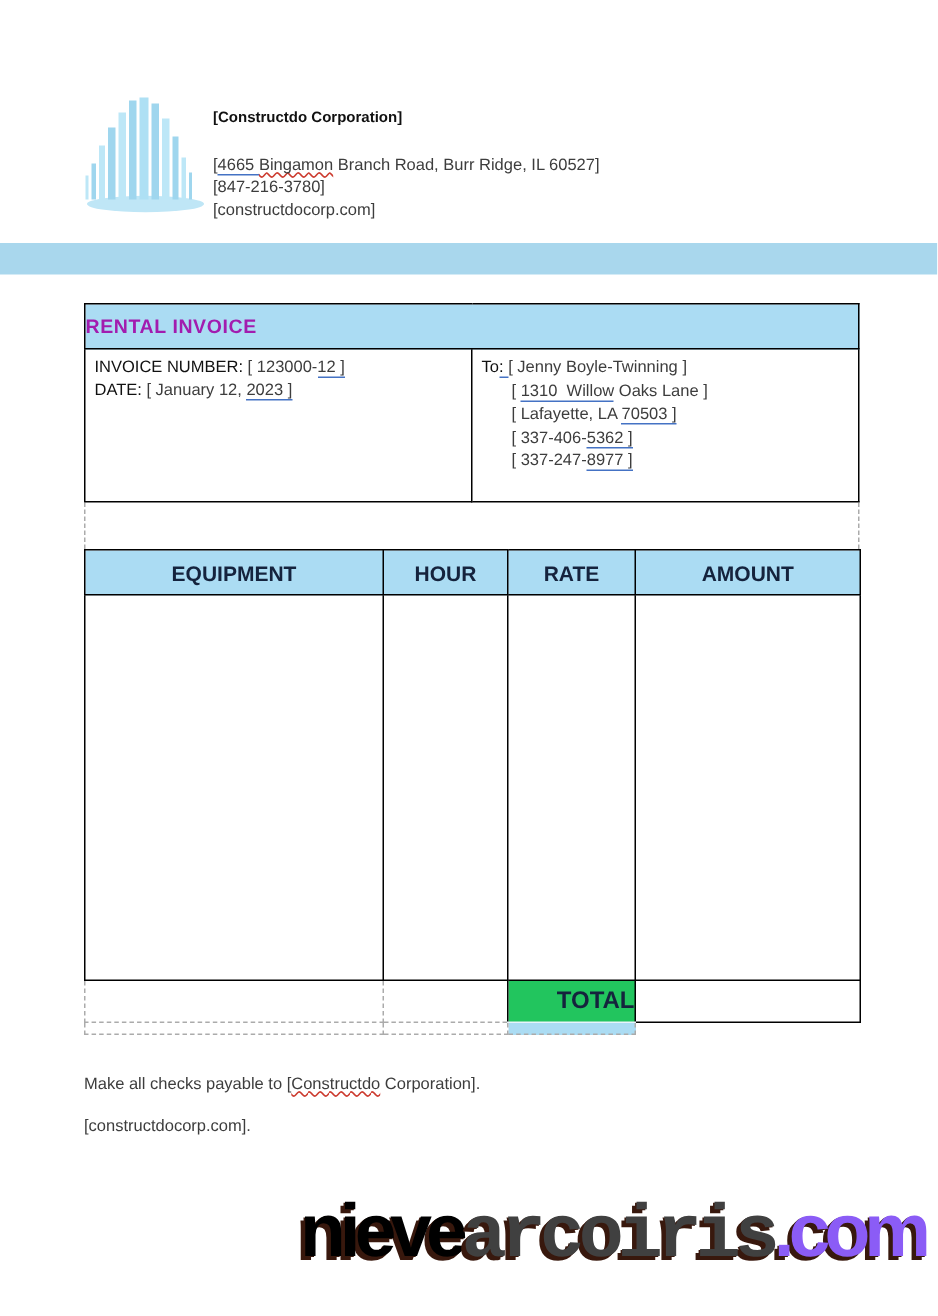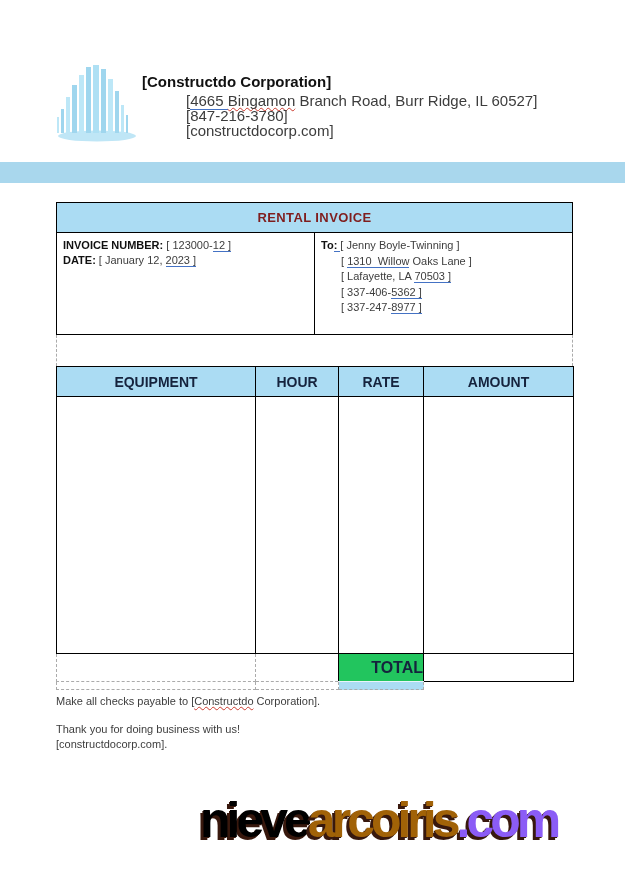--- a/index.html
+++ b/index.html
@@ -4,36 +4,36 @@
 <style>
   html,body{margin:0;padding:0;background:#ffffff;}
   .page{
     position:relative;width:625px;height:877px;background:#fff;overflow:hidden;
     font-family:"Liberation Sans","DejaVu Sans",sans-serif;color:#3d3d3d;
   }
   
   .letterhead{position:absolute;left:56px;top:64px;display:flex;align-items:flex-start;}
   .logo{width:82px;height:78px;flex:none;}
   .company{margin-left:4px;padding-top:9px;}
-  .company-name{font-size:15px;font-weight:bold;color:#111;margin-bottom:3px;}
-  .company-line{font-size:15px;line-height:15px;color:#3d3d3d;margin-left:44px;}
+  .company-name{font-size:10px;font-weight:bold;color:#111;margin-bottom:19px;}
+  .company-line{font-size:11px;line-height:15px;color:#3d3d3d;}
   
   .band{position:absolute;left:0;top:162px;width:625px;height:21px;background:#a9d7ed;}
   
   .content{position:absolute;left:56px;top:202px;width:517px;}
   table{border-collapse:collapse;table-layout:fixed;width:517px;}
   td,th{padding:0;vertical-align:top;}
   .title-cell{
     height:29px;background:#abdcf3;border:1px solid #000;
-    text-align:center;vertical-align:middle;font-weight:bold;font-size:13px;
-    color:#7f1d1d;letter-spacing:.4px;
+    vertical-align:middle;font-weight:bold;font-size:13px;
+    color:#a21caf;letter-spacing:.4px;
   }
   .meta-cell{width:199px;height:91px;border:1px solid #000;padding:5px 6px;font-size:11px;line-height:15px;}
   .to-cell{border:1px solid #000;padding:5px 6px;font-size:11px;line-height:15.5px;}
-  .b{font-weight:bold;color:#111;text-align:center;}
+  .b{font-weight:normal;color:#111;text-align:center;}
   .blue-ul{border-bottom:1.5px solid #4472c4;}
   .wavy{
     text-decoration-line:underline;text-decoration-style:wavy;
     text-decoration-color:#cc3b2f;text-decoration-thickness:1px;
     text-decoration-skip-ink:none;
   }
   .ws-pre{white-space:pre-wrap;}
   .ind{padding-left:20px;}
   
   .dash-row{height:31px;border-left:1px dashed #ababab;border-right:1px dashed #ababab;}
@@ -45,30 +45,30 @@
   .t2 .body-cell{height:256px;border:1px solid #000;background:#fff;}
   .t2 .dash-cell{border:1px dashed #ababab;}
   .t2 .total-cell{
     height:27px;background:#22c55e;border:1px solid #000;border-bottom:1px solid #e9f4fb;
     text-align:right;vertical-align:middle;font-weight:bold;font-size:16px;color:#15233d;
   }
   .t2 .amount-total-cell{border:1px solid #000;background:#fff;}
   .t2 .sliver-blue{height:7px;background:#abdcf3;border:1px dashed #ababab;border-top:none;}
   .t2 .plain-cell{border:none;}
   
-  .footer{margin-top:4px;font-size:11px;line-height:15px;color:#3d3d3d;}
+  .footer{margin-top:26px;font-size:11px;line-height:15px;color:#3d3d3d;}
   .footer .gap{height:13px;}
   
   .watermark{
     position:absolute;left:200px;top:795px;font-size:50px;font-weight:bold;
     letter-spacing:-4px;line-height:1;white-space:nowrap;
     text-shadow:-3px 3px 0 #38180d,-1px 1px 0 #38180d;
   }
   .wm0{color:#000000;}
-  .wm1{color:#a16207;}
+  .wm1{color:#404040;font-family:Liberation Mono, monospace;}
   .wm2{color:#8b5cf6;}
 </style>
 </head>
 <body>
 
 <div class="page">
 
   <div class="letterhead">
     <svg class="logo" viewBox="0 0 82 78" aria-hidden="true">
       <ellipse cx="41" cy="72" rx="39" ry="5.5" fill="#bfe6f6"></ellipse>
@@ -151,21 +151,20 @@
         <td class="dash-cell"></td>
         <td class="sliver-blue"></td>
         <td class="plain-cell"></td>
       </tr>
     </tbody>
       </table>
 
     <div class="footer">
       <div><span>Make all checks payable to [</span><span class="wavy">Constructdo</span><span> Corporation].</span></div>
       <div class="gap"></div>
-      <div>Thank you for doing business with us!</div>
       <div>[constructdocorp.com].</div>
     </div>
   </div>
 
   <div class="watermark">
     <span class="wm0">nieve</span><span class="wm1">arcoiris</span><span class="wm2">.com</span>
   </div>
 
 </div>
 

